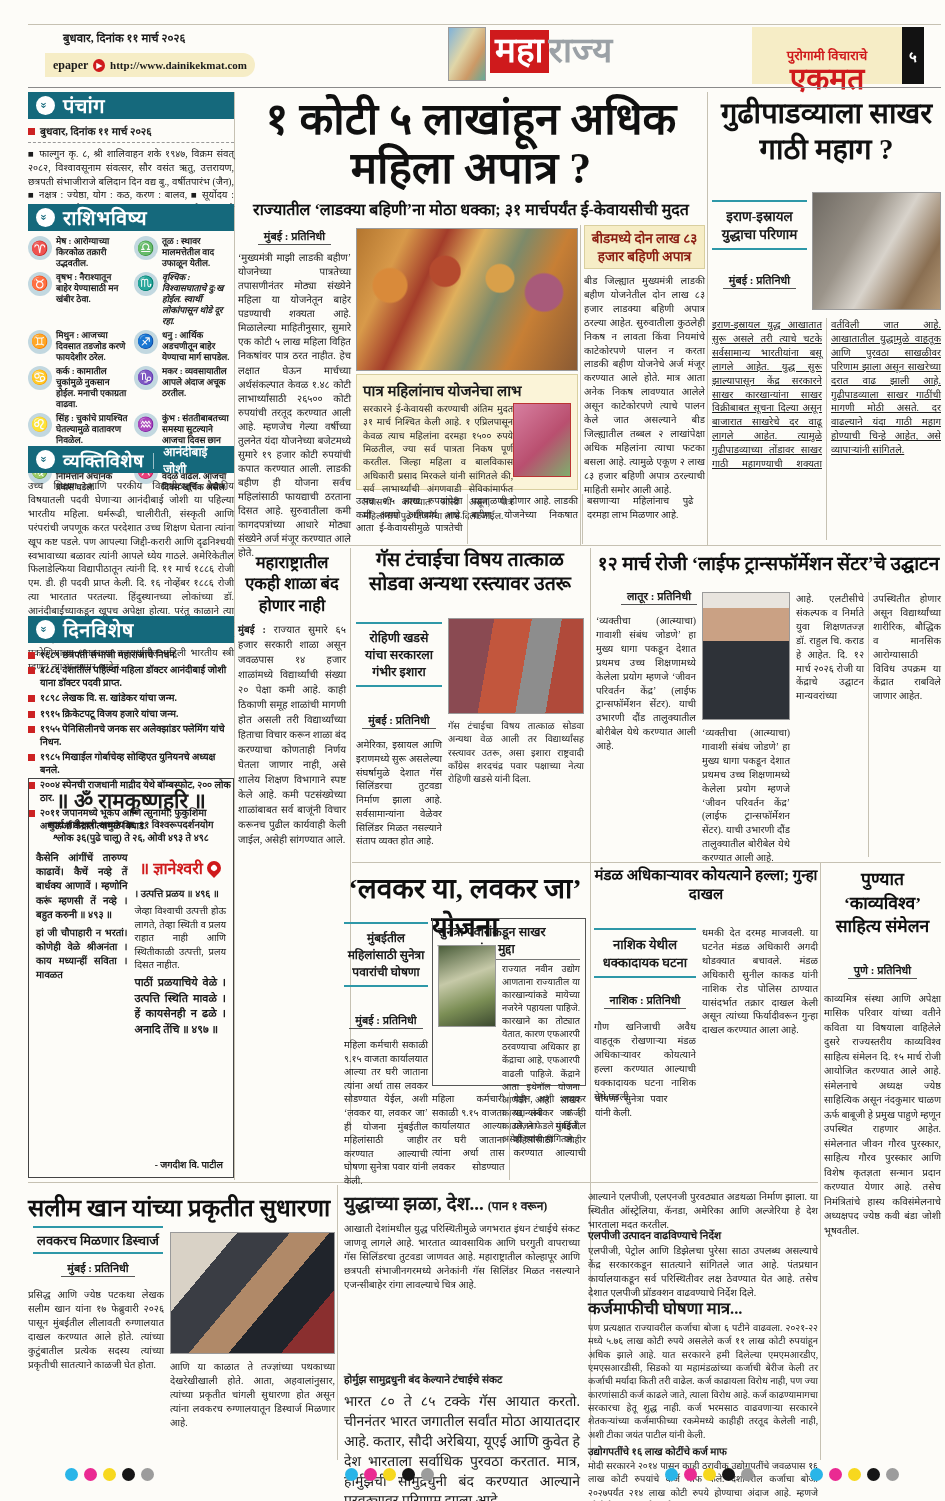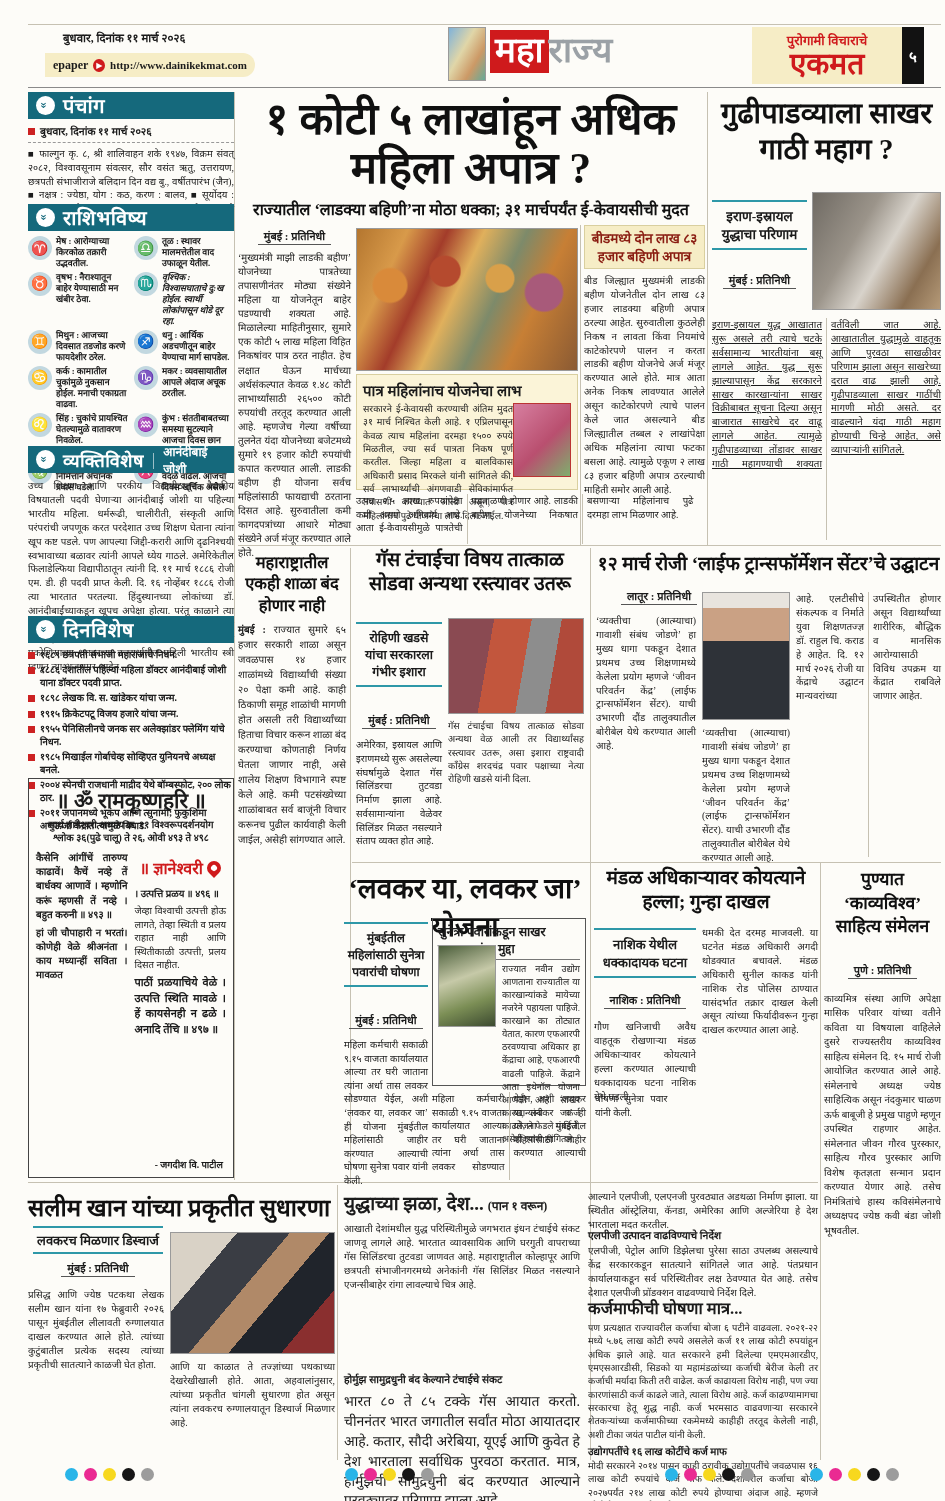--- a/index.html
+++ b/index.html
@@ -43,21 +43,21 @@
   <div class="abs" style="left:45px;top:53px;width:210px;height:24px;background:var(--cream);border-radius:0 12px 12px 0;display:flex;align-items:center;gap:5px;padding:0 8px;">
     <span style="font-size:12px;font-weight:bold;">epaper</span>
     <span style="width:13px;height:13px;border-radius:50%;background:var(--red);color:#fff;font-size:8px;display:flex;align-items:center;justify-content:center;">▶</span>
     <span style="font-size:11px;font-weight:bold;">http://www.dainikekmat.com</span>
   </div>
   <div class="abs photo" style="left:448px;top:27px;width:38px;height:54px;background:linear-gradient(120deg,#7fb2d9,#e0d6a8 40%,#cc9966 70%,#66aa99);"></div>
   <div class="abs" style="left:490px;top:30px;display:flex;align-items:center;">
     <span style="background:var(--red);color:#fff;font-size:35px;font-weight:bold;padding:2px 5px;line-height:1.1;">महा</span>
     <span style="color:#9ba1a6;font-size:35px;font-weight:bold;line-height:1.1;">राज्य</span>
   </div>
-  <div class="abs" style="left:752px;top:27px;width:150px;height:57px;background:var(--cream);text-align:center;padding-top:4px;">
+  <div class="abs" style="left:752px;top:27px;width:150px;height:57px;background:var(--cream);text-align:center;padding-top:19px;">
     <div style="color:var(--red);font-size:13px;font-weight:bold;">पुरोगामी विचाराचे</div>
     <div style="color:var(--red);font-size:30px;font-weight:bold;line-height:1;">एकमत</div>
   </div>
   <div class="abs" style="left:902px;top:27px;width:22px;height:57px;background:#121212;color:#fff;display:flex;align-items:center;justify-content:center;font-size:15px;font-weight:bold;">५</div>
   <div class="hr abs" style="left:28px;top:87px;width:913px;background:#8a8a8a;"></div>
 
   <div class="vr abs" style="left:234px;top:92px;height:1088px;"></div>
   <div class="vr abs" style="left:707px;top:92px;height:453px;"></div>
   <div class="vr abs" style="left:580px;top:225px;height:320px;"></div>
   <div class="vr abs" style="left:350px;top:548px;height:632px;"></div>
@@ -268,21 +268,21 @@
   <div class="abs ruled" style="left:344px;top:922px;width:84px;font-size:12px;">मुंबईतील महिलांसाठी सुनेत्रा पवारांची घोषणा</div>
   <div class="abs byline" style="left:344px;top:1012px;width:84px;"><u>मुंबई : प्रतिनिधी</u></div>
   <div class="abs body" style="left:344px;top:1038px;width:84px;height:140px;font-size:9.6px;">महिला कर्मचारी सकाळी ९.१५ वाजता कार्यालयात आल्या तर घरी जाताना त्यांना अर्धा तास लवकर सोडण्यात येईल, अशी ‘लवकर या, लवकर जा’ ही योजना मुंबईतील महिलांसाठी जाहीर करण्यात आल्याची घोषणा सुनेत्रा पवार यांनी केली.</div>
   <div class="abs" style="left:432px;top:918px;width:154px;height:168px;border:1px solid #555;padding:4px 5px;">
     <div style="font-size:12.5px;font-weight:bold;border-bottom:1px solid #777;padding-bottom:2px;">सुनेत्रा पवारांकडून साखर कारखान्यांचा मुद्दा</div>
     <div class="abs photo" style="left:5px;top:26px;width:58px;height:82px;background:linear-gradient(160deg,#4a5d3a,#c6c9a8 40%,#7b8e55 70%,#3c4a30);"></div>
     <div class="body" style="margin-left:64px;margin-top:3px;font-size:9.2px;">राज्यात नवीन उद्योग आणताना राज्यातील या कारखान्यांकडे मायेच्या नजरेने पहायला पाहिजे. कारखाने का तोट्यात येतात, कारण एफआरपी ठरवण्याचा अधिकार हा केंद्राचा आहे, एफआरपी वाढली पाहिजे. केंद्राने आता इथेनॉल योजना आणली आहे. साखर कारखान्यांनी कर्ज काढले, ते फेडले पाहिजे, असेही त्यांनी सांगितले.</div>
   </div>
   <div class="abs body cols2" style="left:432px;top:1092px;width:154px;height:88px;font-size:9.6px;">महिला कर्मचारी सकाळी ९.१५ वाजता कार्यालयात आल्या तर घरी जाताना त्यांना अर्धा तास लवकर सोडण्यात येईल, अशी ‘लवकर या, लवकर जा’ ही योजना मुंबईतील महिलांसाठी जाहीर करण्यात आल्याची घोषणा सुनेत्रा पवार यांनी केली.</div>
 
-  <div class="abs hl" style="left:594px;top:866px;width:224px;font-size:19px;line-height:1.25;">मंडळ अधिकाऱ्यावर कोयत्याने हल्ला; गुन्हा दाखल</div>
+  <div class="abs hl" style="left:594px;top:866px;width:224px;font-size:15px;line-height:1.25;">मंडळ अधिकाऱ्यावर कोयत्याने हल्ला; गुन्हा दाखल</div>
   <div class="abs ruled" style="left:594px;top:928px;width:102px;font-size:13px;">नाशिक येथील धक्कादायक घटना</div>
   <div class="abs byline" style="left:594px;top:992px;width:102px;"><u>नाशिक : प्रतिनिधी</u></div>
   <div class="abs body" style="left:594px;top:1020px;width:102px;height:158px;font-size:9.8px;">गौण खनिजाची अवैध वाहतूक रोखणाऱ्या मंडळ अधिकाऱ्यावर कोयत्याने हल्ला करण्यात आल्याची धक्कादायक घटना नाशिक येथे घडली.</div>
   <div class="abs body" style="left:702px;top:926px;width:116px;height:254px;font-size:9.8px;">धमकी देत दरमह माजवली. या घटनेत मंडळ अधिकारी अगदी थोडक्यात बचावले. मंडळ अधिकारी सुनील काकड यांनी नाशिक रोड पोलिस ठाण्यात यासंदर्भात तक्रार दाखल केली असून त्यांच्या फिर्यादीवरून गुन्हा दाखल करण्यात आला आहे.</div>
 
   <div class="abs hl" style="left:824px;top:868px;width:117px;font-size:17.5px;line-height:1.35;">पुण्यात ‘काव्यविश्व’ साहित्य संमेलन</div>
   <div class="abs byline" style="left:824px;top:962px;width:117px;"><u>पुणे : प्रतिनिधी</u></div>
   <div class="abs body" style="left:824px;top:992px;width:117px;height:468px;font-size:9.8px;line-height:1.48;">काव्यमित्र संस्था आणि अपेक्षा मासिक परिवार यांच्या वतीने कविता या विषयाला वाहिलेले दुसरे राज्यस्तरीय काव्यविश्व साहित्य संमेलन दि. १५ मार्च रोजी आयोजित करण्यात आले आहे. संमेलनाचे अध्यक्ष ज्येष्ठ साहित्यिक असून नंदकुमार चाळण ऊर्फ बाबूजी हे प्रमुख पाहुणे म्हणून उपस्थित राहणार आहेत. संमेलनात जीवन गौरव पुरस्कार, साहित्य गौरव पुरस्कार आणि विशेष कृतज्ञता सन्मान प्रदान करण्यात येणार आहे. तसेच निमंत्रितांचे हास्य कविसंमेलनाचे अध्यक्षपद ज्येष्ठ कवी बंडा जोशी भूषवतील.</div>
 
   <div class="abs hl" style="left:28px;top:1190px;width:307px;font-size:24px;text-align:left;">सलीम खान यांच्या प्रकृतीत सुधारणा</div>

